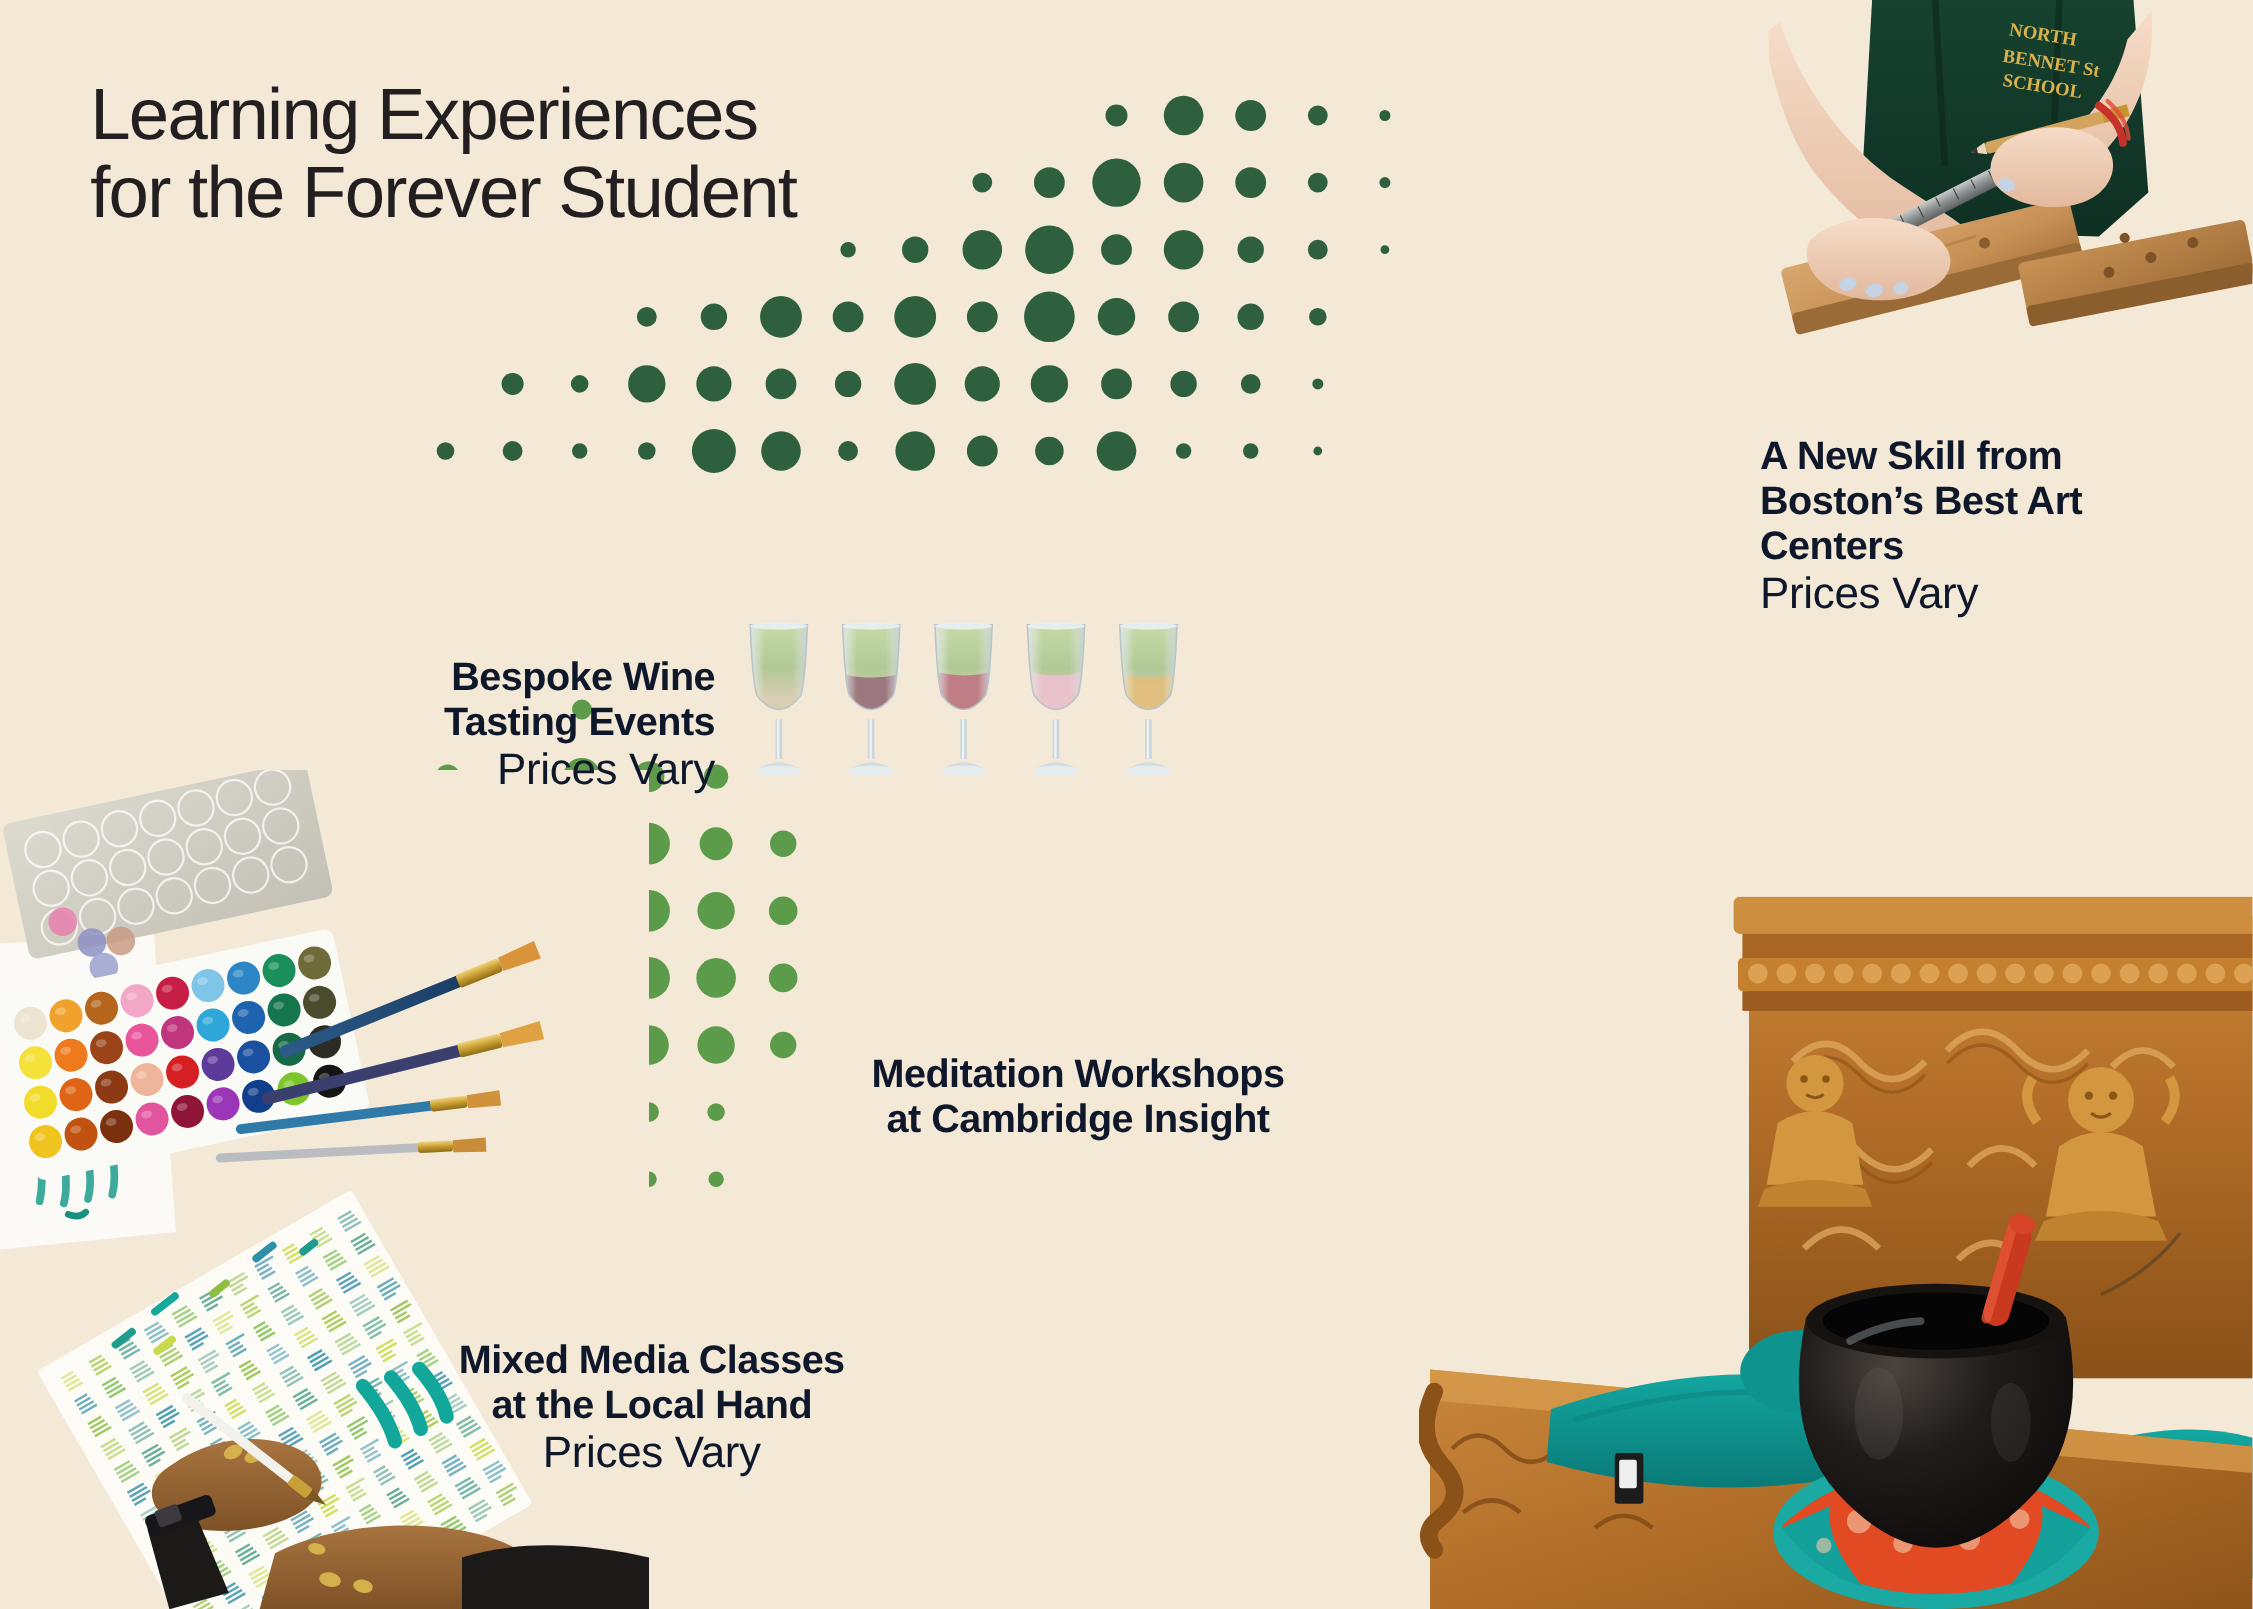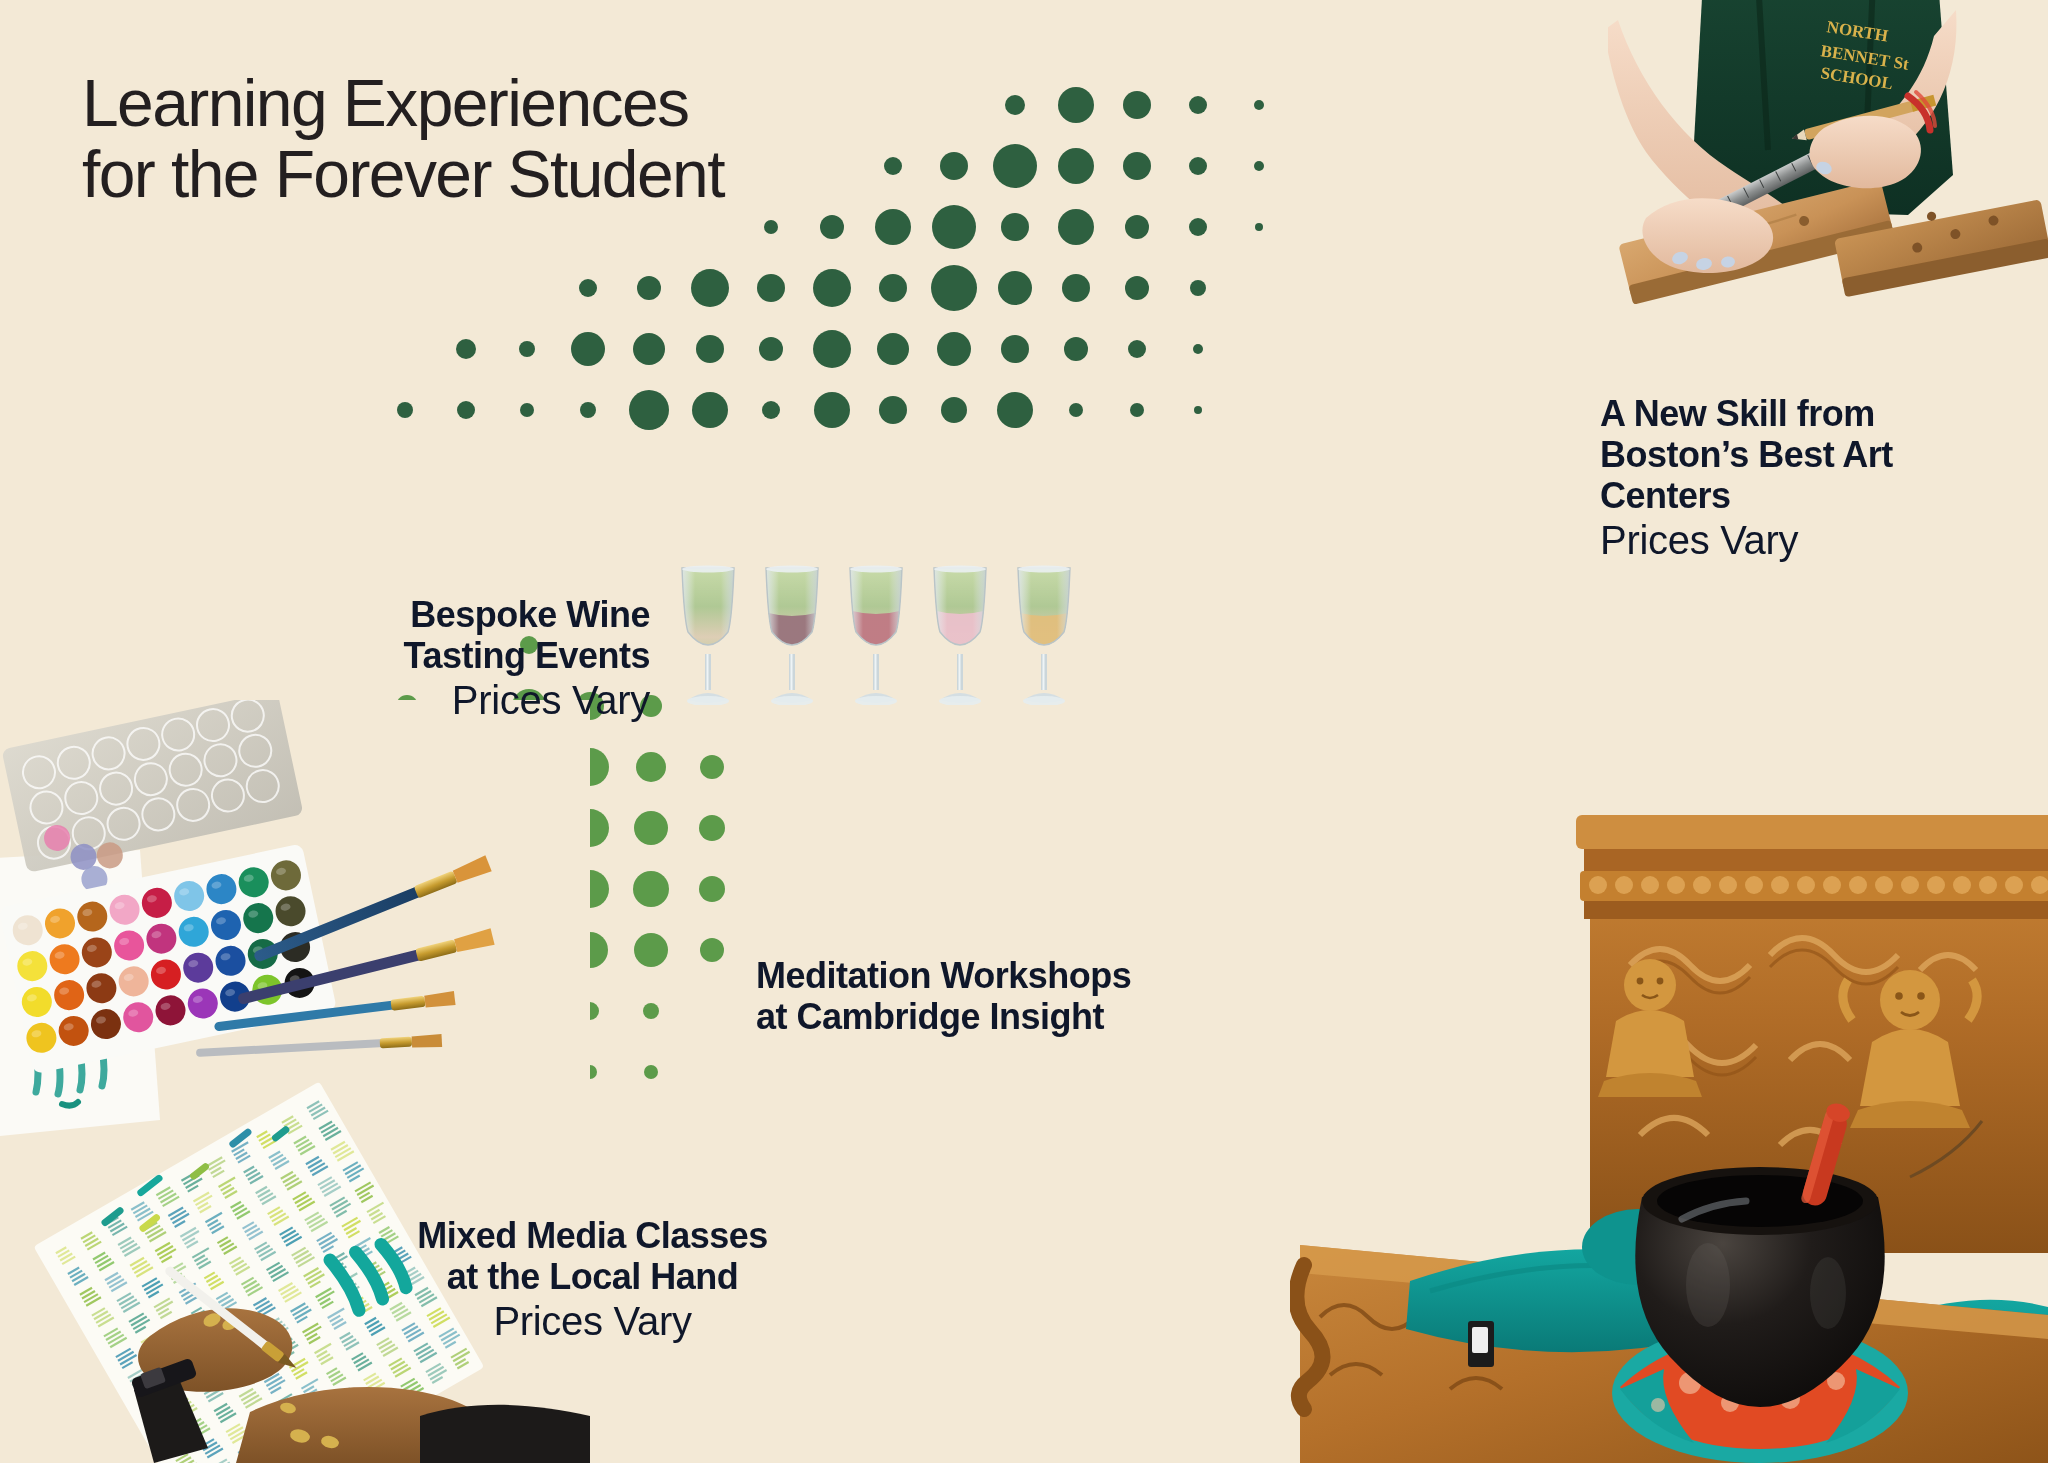--- a/index.html
+++ b/index.html
@@ -20,21 +20,21 @@
     z-index:40;
   }
 
   
   .caption{position:absolute;z-index:40;color:#0f172a;}
   .caption .ttl{font-weight:bold;font-size:36px;line-height:1.14;letter-spacing:-0.5px;white-space:pre-line;}
   .caption .price{font-weight:normal;font-size:40px;line-height:1.2;letter-spacing:-0.3px;}
 
   #cap-art{left:1600px;top:393px;width:400px;text-align:left;}
   #cap-wine{left:310px;top:570px;width:340px;text-align:right;margin-top:24px;}
-  #cap-med{left:756px;top:955px;width:400px;text-align:left;}
+  #cap-med{left:780px;top:955px;width:400px;text-align:center;}
   #cap-mixed{left:400px;top:1215px;width:385px;text-align:center;}
 
   
   .dots{position:absolute;z-index:10;}
   #dots-top{left:380px;top:80px;}
   #dots-bottom{left:260px;top:620px;}
 
   
   .photo{position:absolute;overflow:hidden;z-index:30;}
   #photo-wood{left:1608px;top:0px;width:440px;height:345px;}

